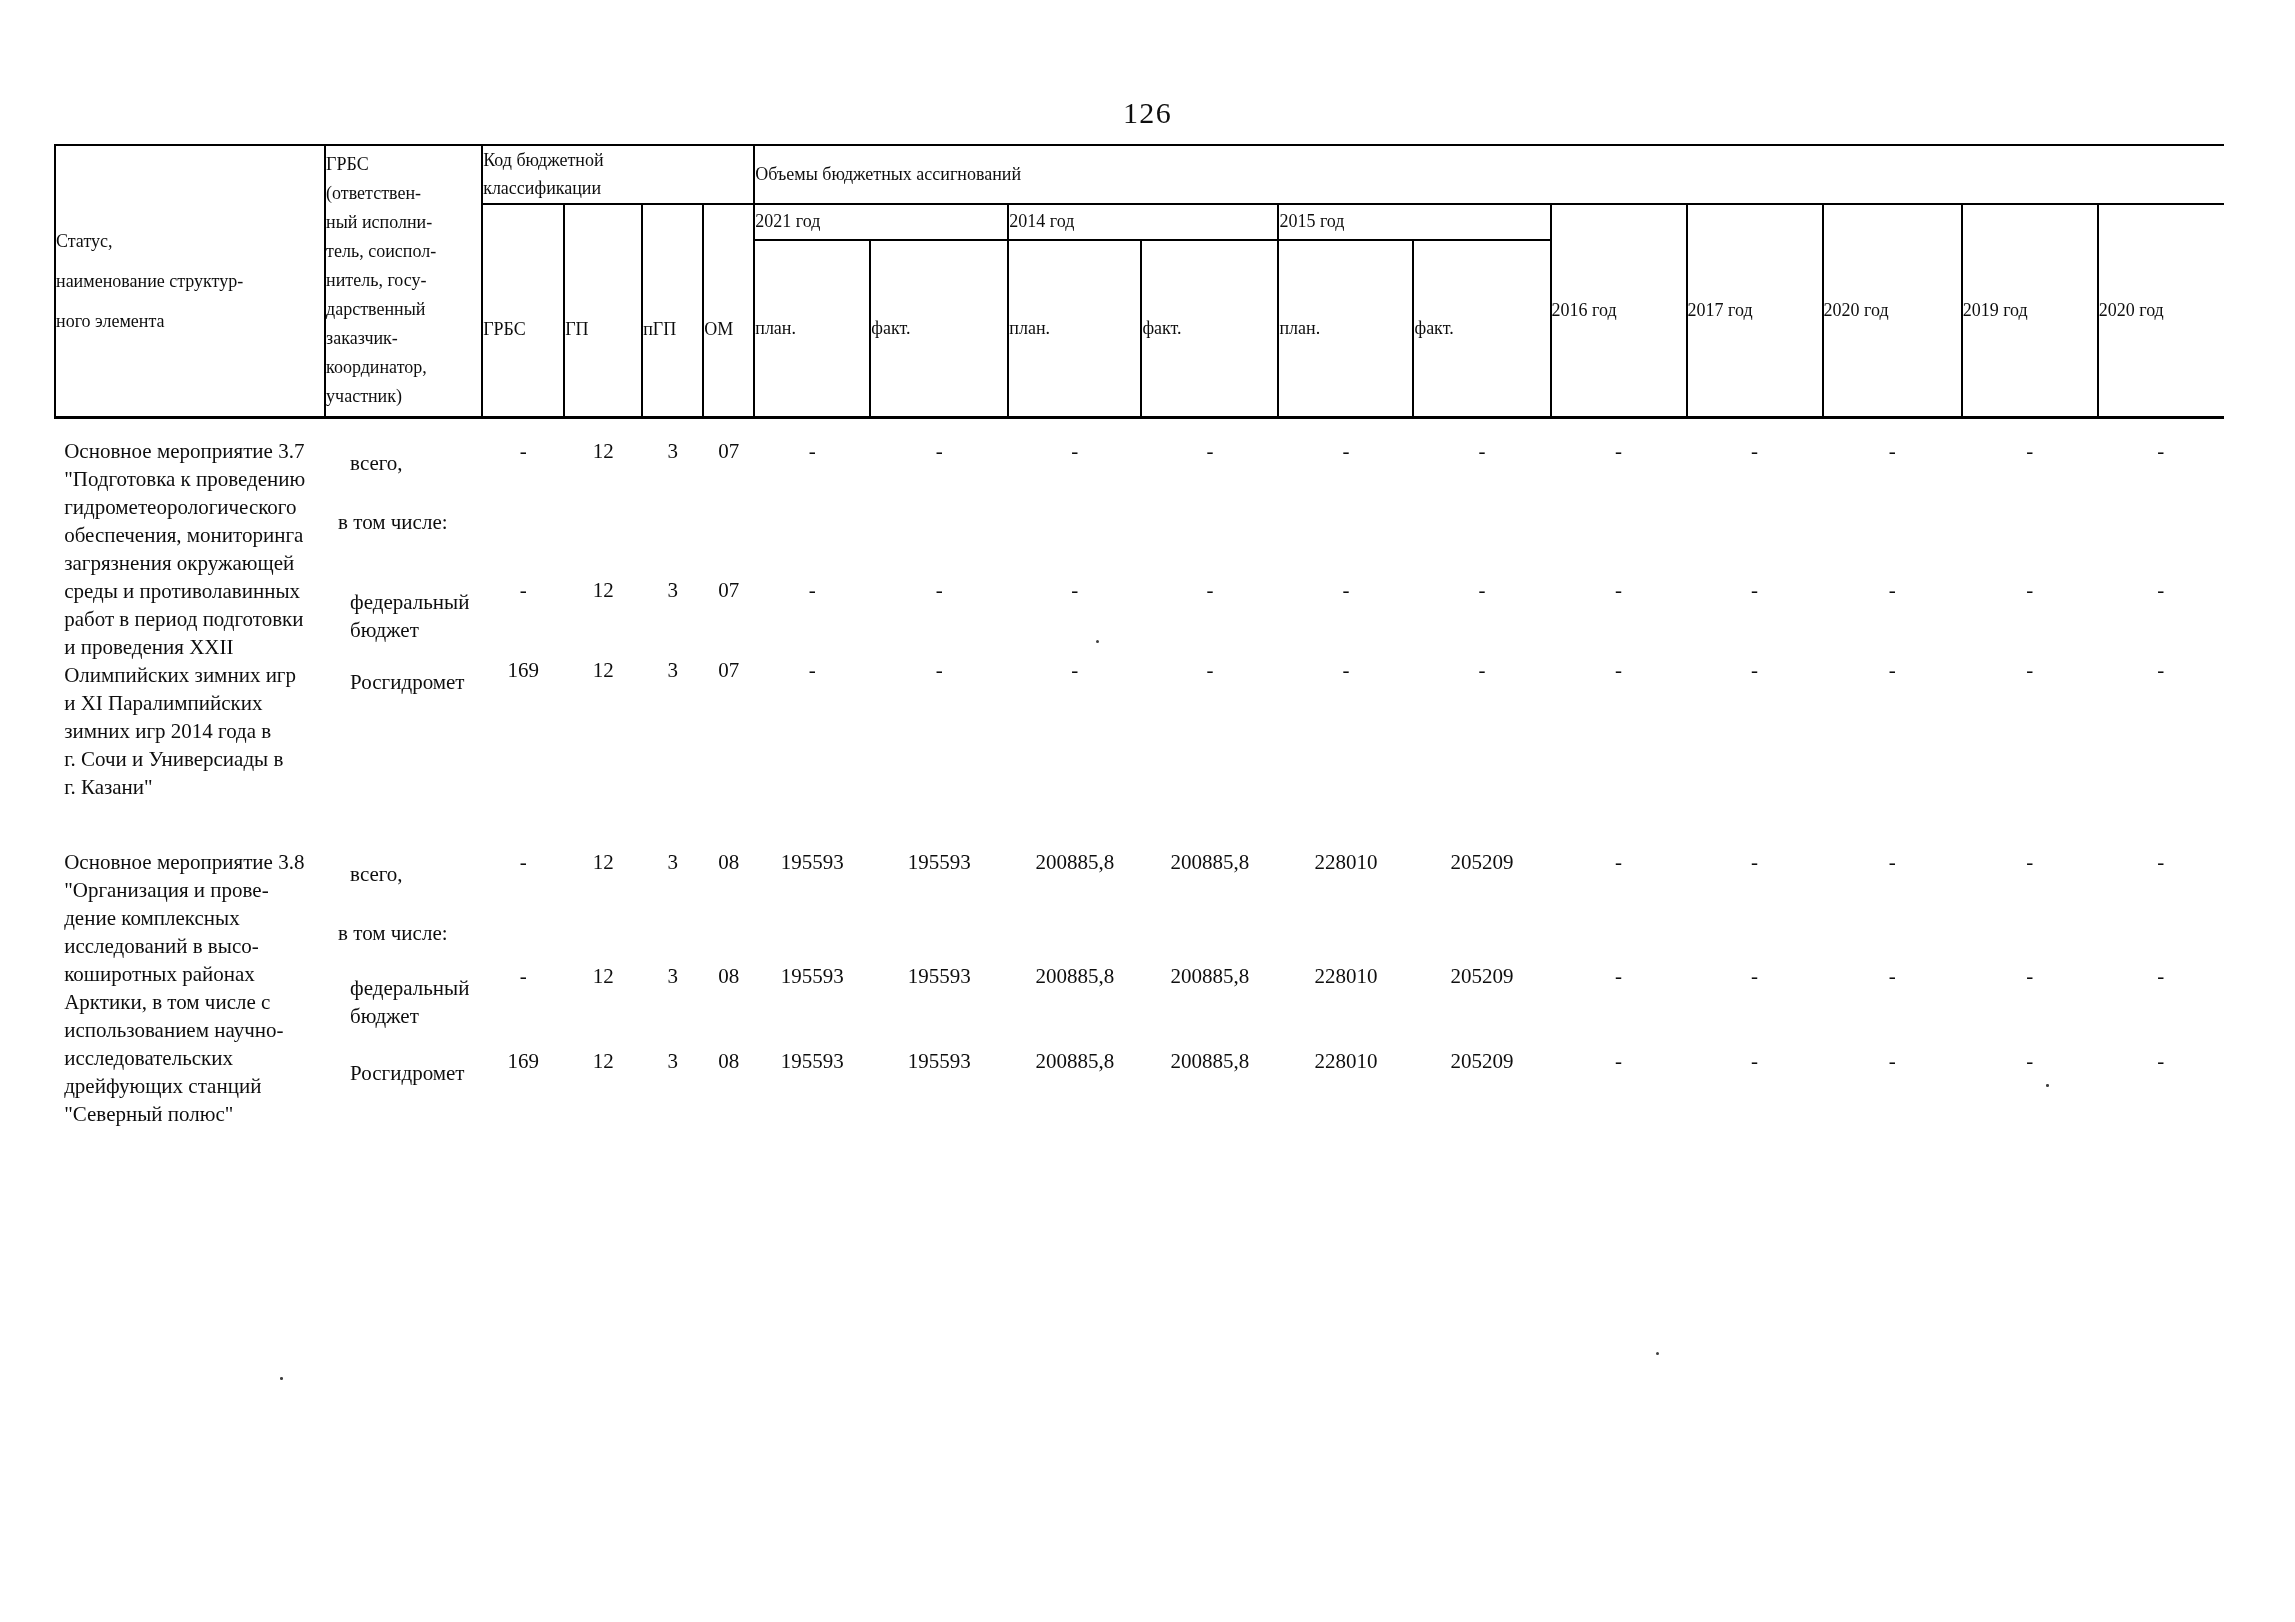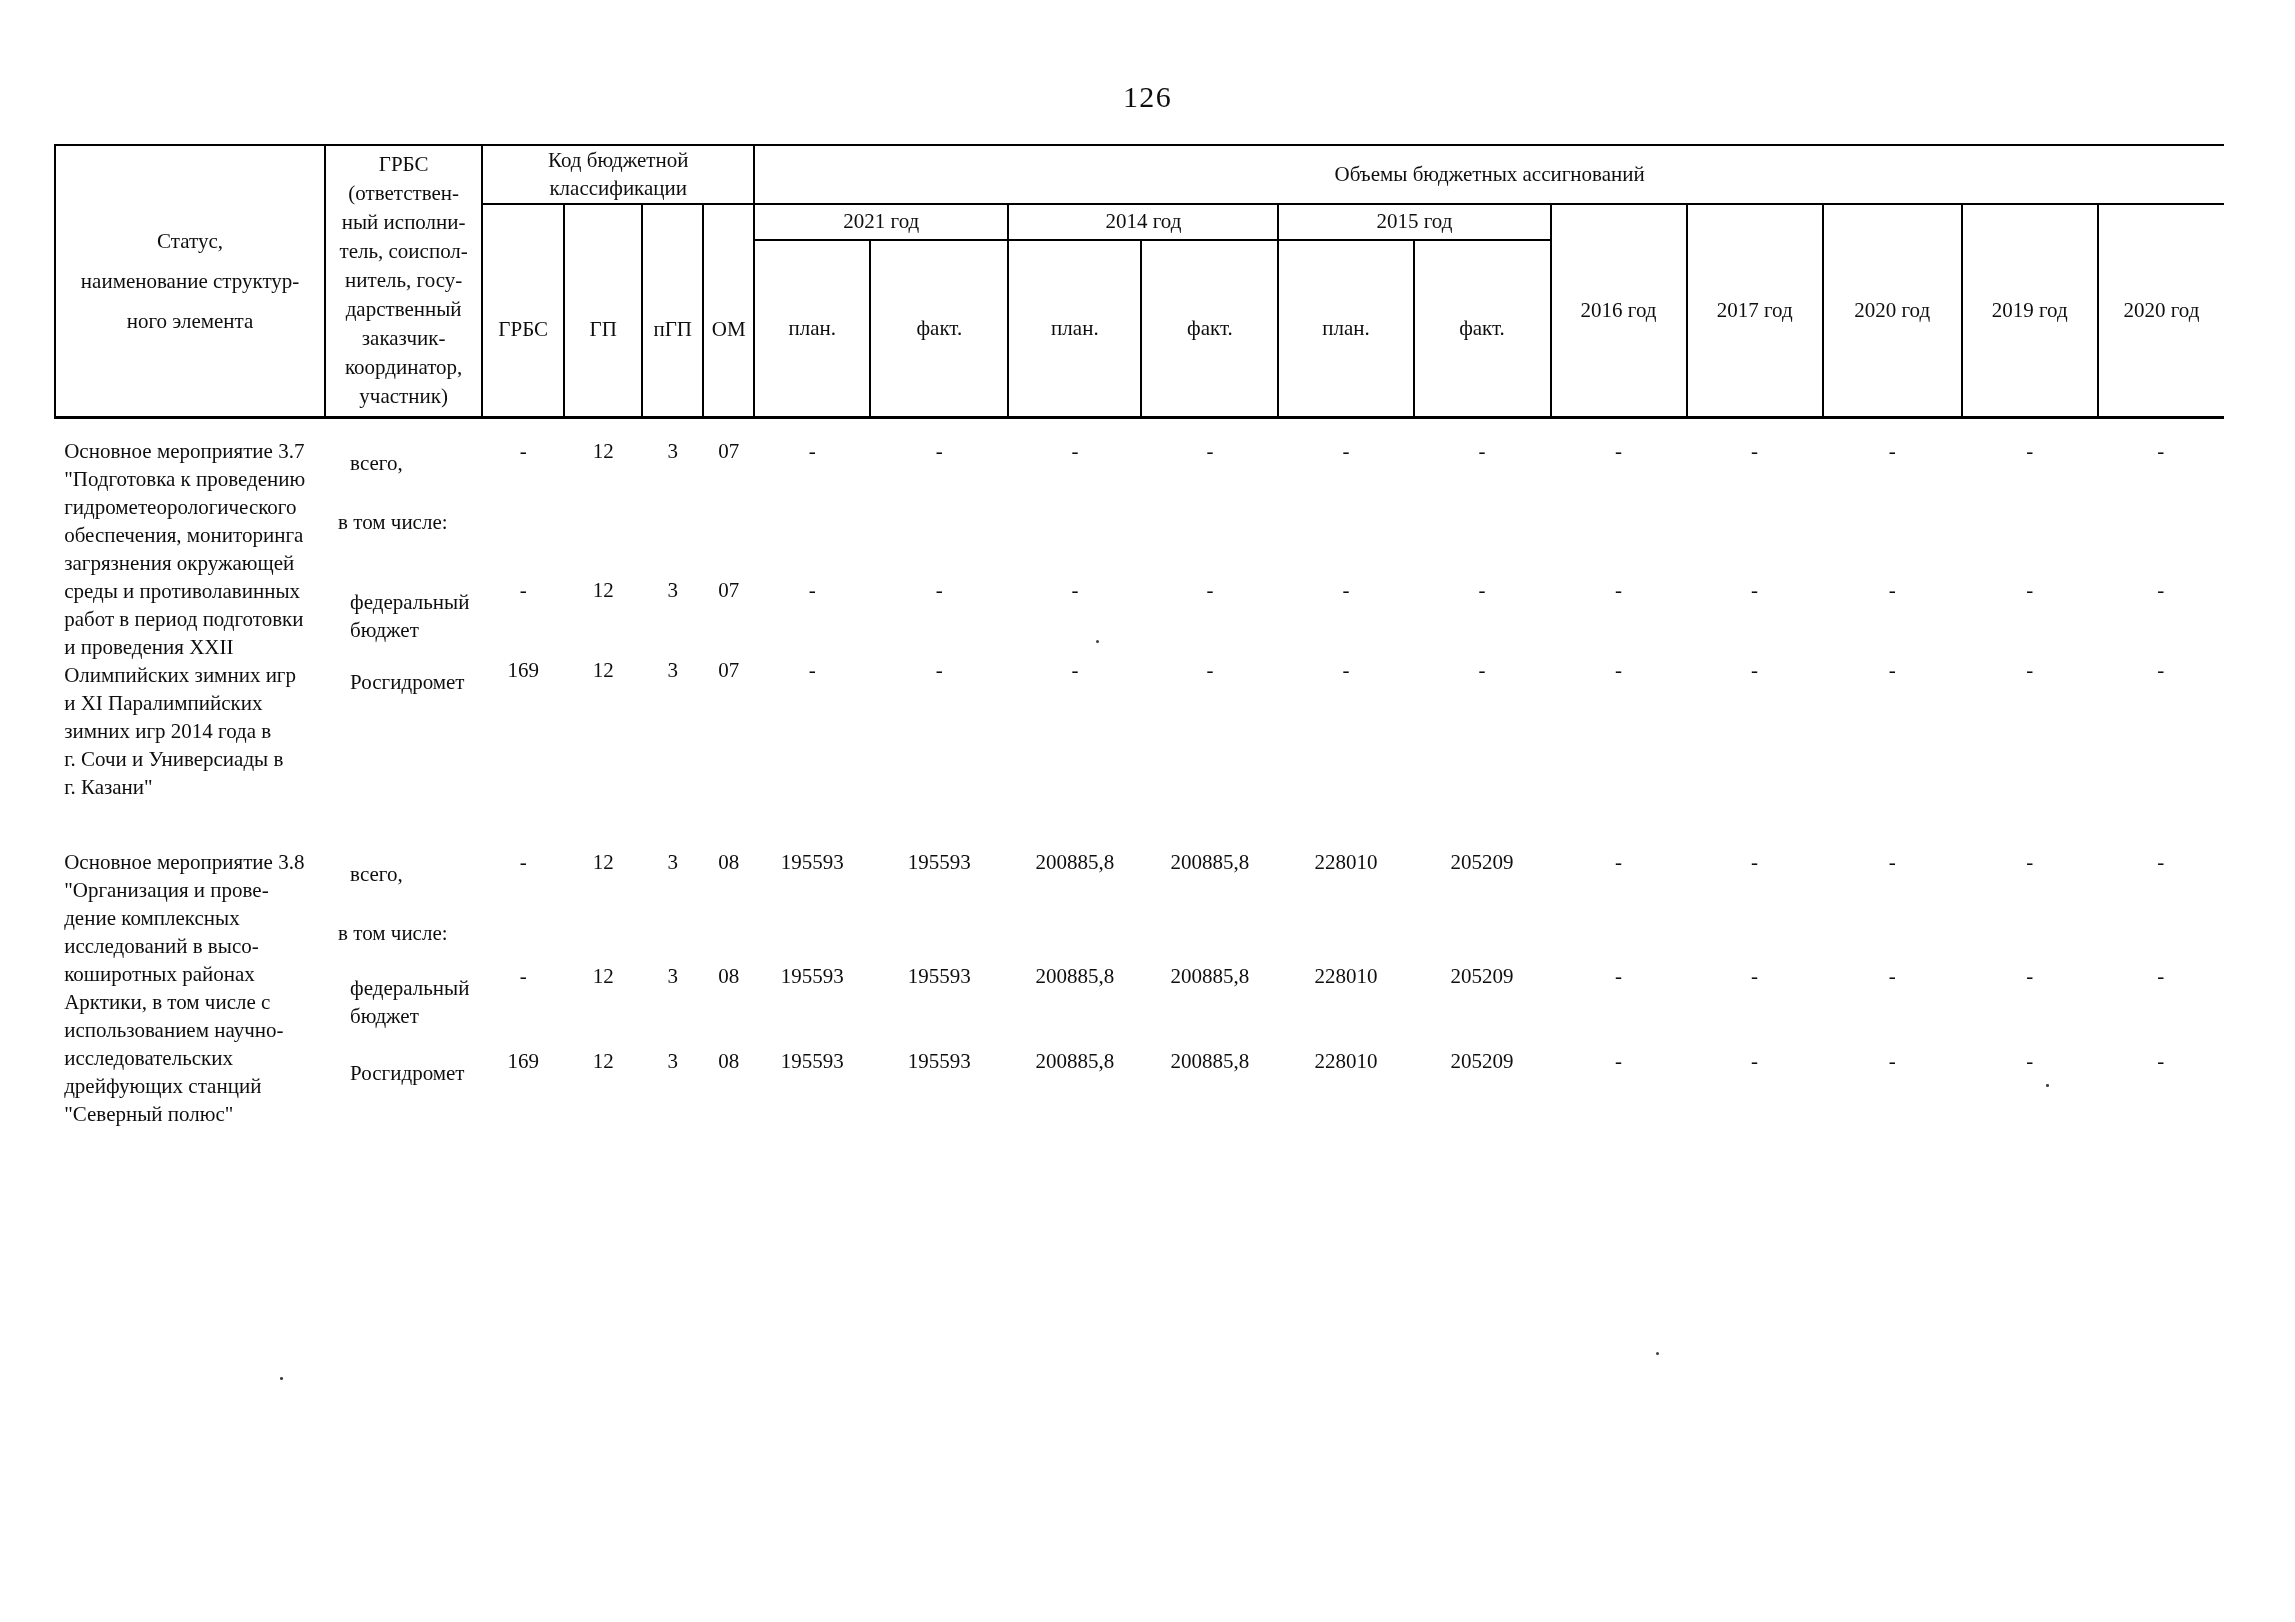--- a/index.html
+++ b/index.html
@@ -11,42 +11,42 @@
     position: relative;
     width: 2295px;
     height: 1622px;
     background: #ffffff;
     overflow: hidden;
     font-family: "Liberation Serif", "DejaVu Serif", serif;
     color: #0e0e0e;
   }
   .page-number {
     position: absolute;
-    top: 80px;
+    top: 96px;
     left: 0;
     width: 100%;
     text-align: center;
     font-size: 30px;
     letter-spacing: 1.3px;
   }
   table.budget {
     position: absolute;
     left: 54px;
     top: 144px;
     width: 2170px;
     border-collapse: collapse;
     table-layout: fixed;
   }
   th {
     border: 2px solid #000;
     font-weight: normal;
-    font-size: 21px;
+    font-size: 18px;
     padding: 0;
     vertical-align: middle;
-    text-align: center;
+    text-align: left;
     line-height: 27.5px;
   }
   tr.h1 > th { border-top: 2.6px solid #000; }
   th.edge-left { border-left: 2.6px solid #000; }
   th.no-right { border-right: none; }
   th.bb { border-bottom: 3.9px solid #000; }
   tr.h1 { height: 59px; }
   tr.h2 { height: 36px; }
   tr.h3 { height: 177px; }
   th.pre { white-space: pre-line; }

